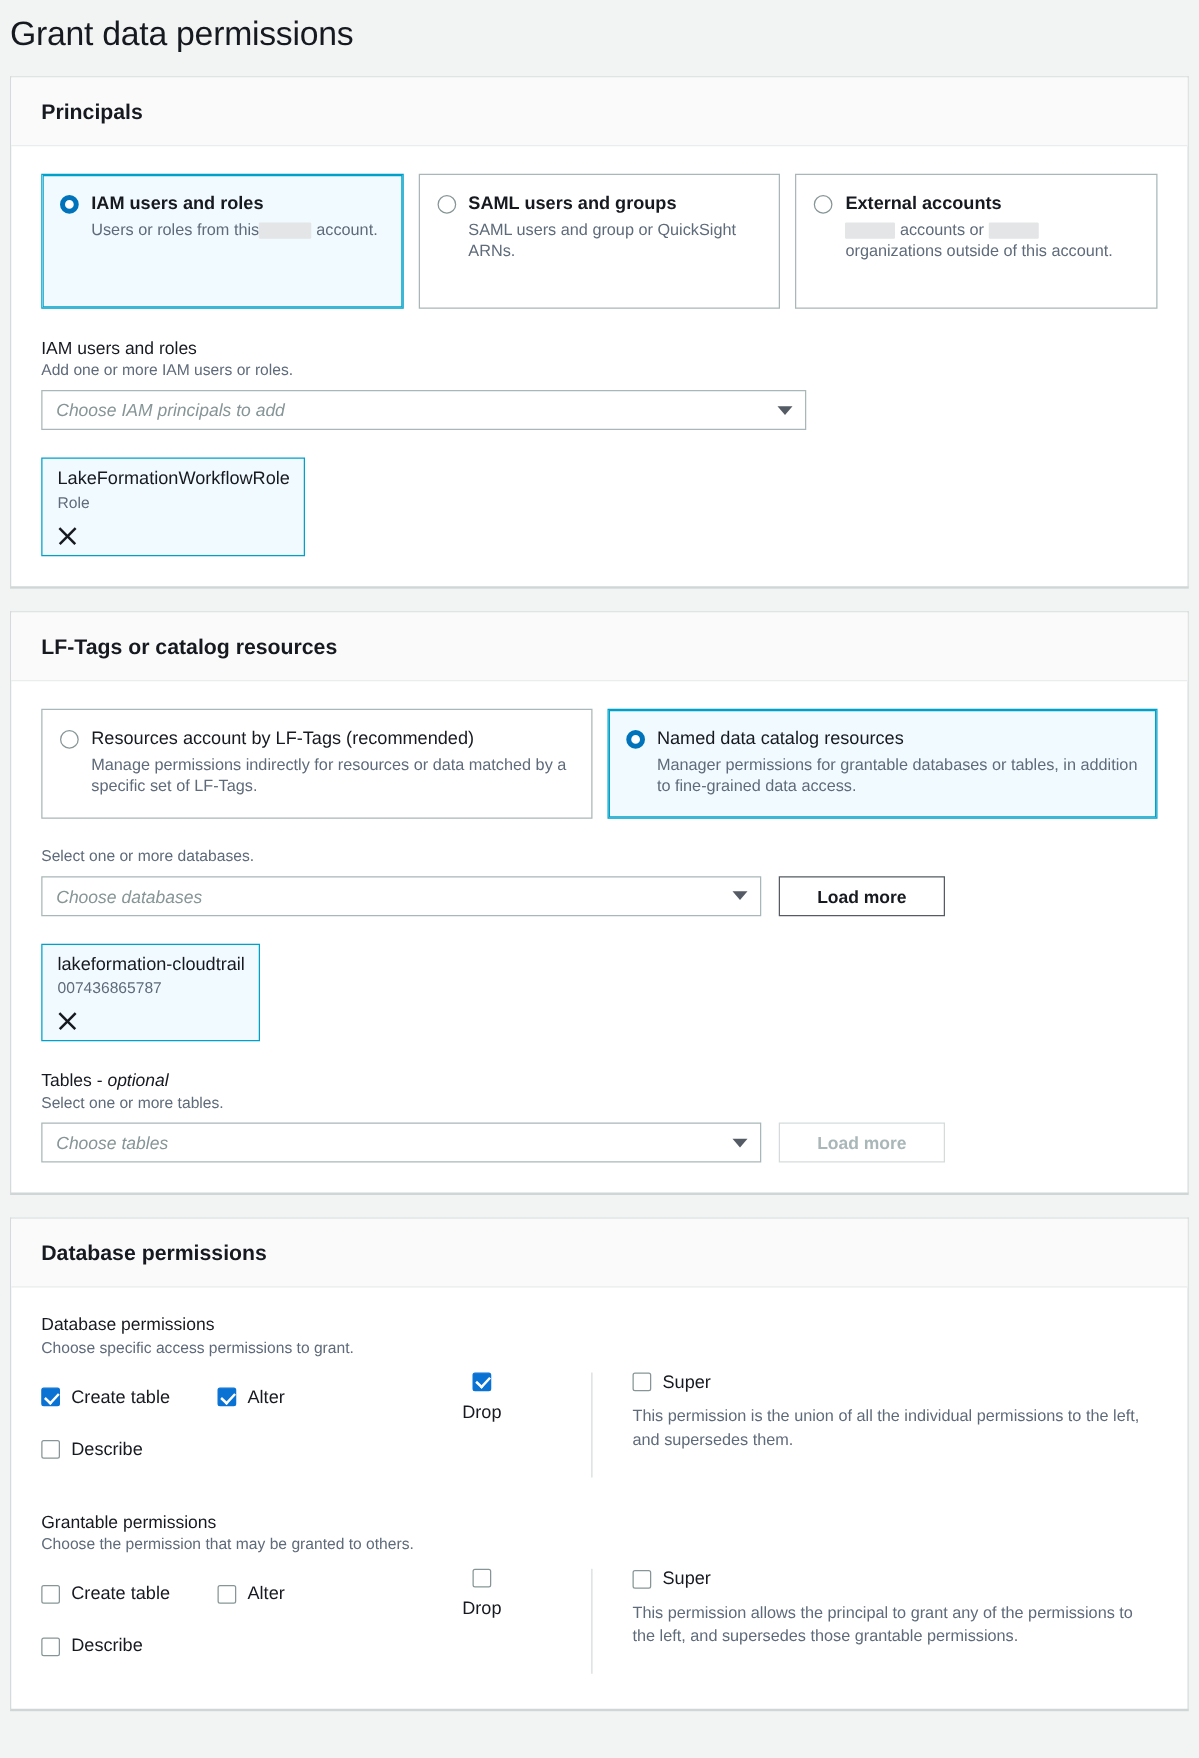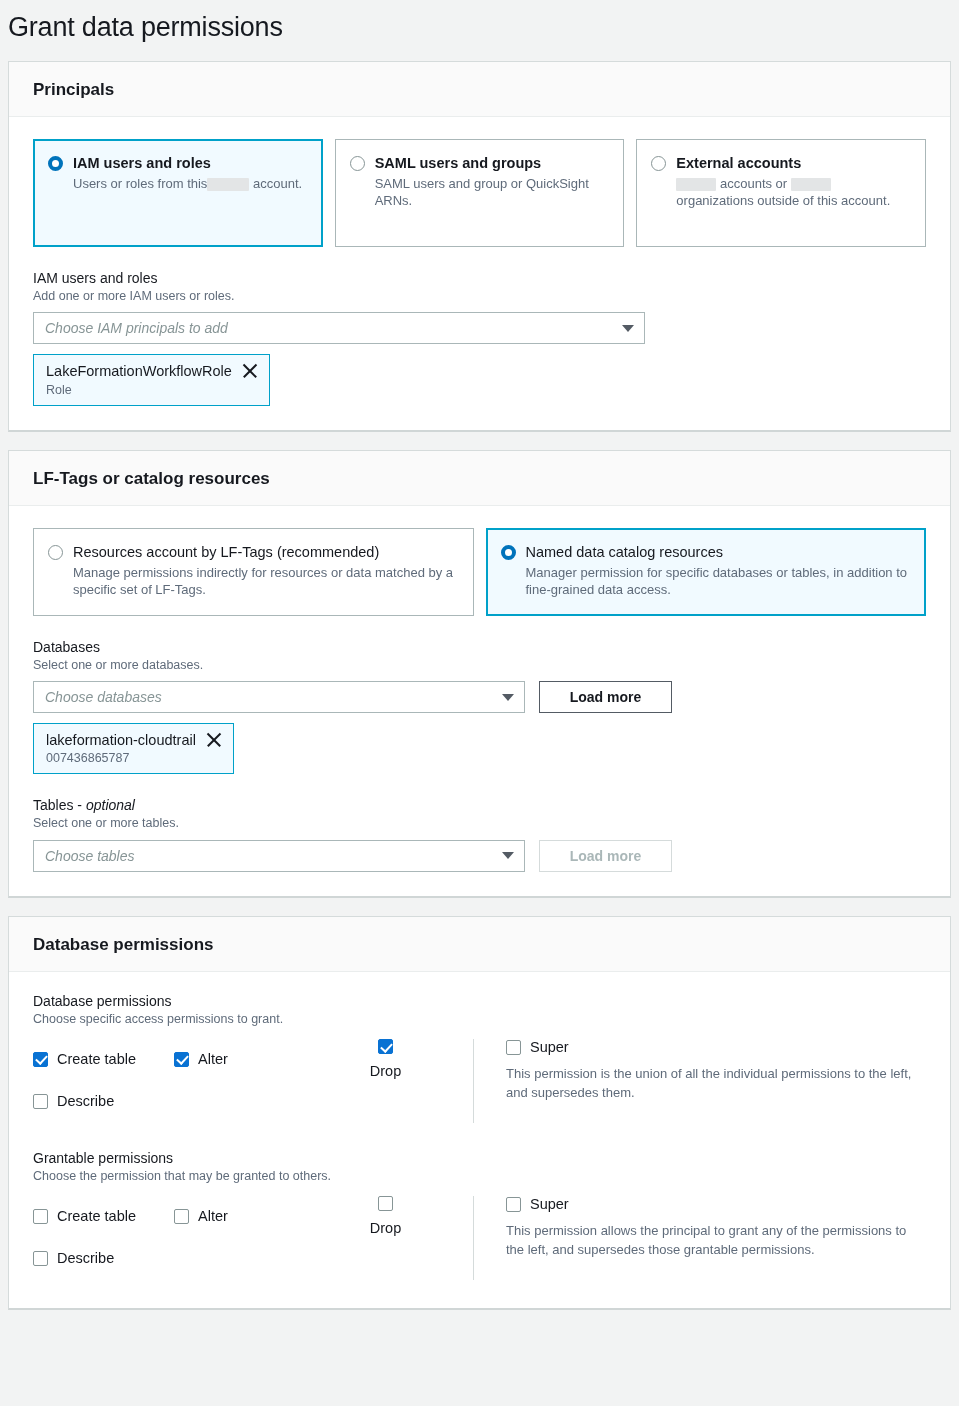--- a/index.html
+++ b/index.html
@@ -96,35 +96,35 @@
     height:32px;border:1px solid #aab7b8;background:#fff;
     display:flex;align-items:center;justify-content:space-between;
     padding:0 10px 0 11px;cursor:pointer;
   }
   .select .ph{font-size:14px;color:#879596;font-style:italic;}
   .caret{
     width:0;height:0;border-left:6px solid transparent;border-right:6px solid transparent;
     border-top:7px solid #545b64;
   }
   .sel-principals{width:612px;}
-  .sel-db,.sel-tables{width:492px;}
+  .sel-db,.sel-tables{width:576px;}
 
   .btn{
     height:32px;min-width:133px;padding:0 18px;
     border:1px solid #545b64;background:#fff;color:#16191f;
     font-size:14px;font-weight:bold;font-family:inherit;cursor:pointer;
     display:inline-flex;align-items:center;justify-content:center;
   }
   .btn.disabled{border-color:#d5dbdb;color:#aab7b8;cursor:default;}
 
   
   .token{
     display:inline-flex;align-items:flex-start;gap:10px;
     border:1px solid var(--teal);background:var(--sel-bg);
-    padding:7px 11px 7px 12px;margin-top:10px;
+    padding:7px 11px 7px 12px;margin-top:22px;flex-direction:column;
   }
   .token-main{font-size:14.5px;color:#16191f;line-height:1.25;}
   .token-sub{font-size:12.5px;color:var(--muted);margin-top:2px;line-height:1.2;}
   .token-x{
     flex:0 0 auto;width:16px;height:16px;margin-top:1px;cursor:pointer;
     position:relative;
   }
   .token-x::before,.token-x::after{
     content:"";position:absolute;left:-1px;top:7px;width:18px;height:1.6px;background:#16191f;
   }
@@ -230,27 +230,26 @@
           <span class="radio"></span>
           <span class="rcard-txt">
             <span class="rcard-title" style="font-weight:normal">Resources account by LF-Tags (recommended)</span>
             <span class="rcard-desc">Manage permissions indirectly for resources or data matched by a specific set of LF-Tags.</span>
           </span>
         </div>
         <div class="rcard selected" style="min-height:88px">
           <span class="radio on"></span>
           <span class="rcard-txt">
             <span class="rcard-title" style="font-weight:normal">Named data catalog resources</span>
-            <span class="rcard-desc">Manager permission for specific databases or tables, in addition to fine-grained data access.</span>
+            <span class="rcard-desc">Manager permissions for grantable databases or tables, in addition to fine-grained data access.</span>
           </span>
         </div>
       </div>
 
       <div class="field">
-        <div class="flabel">Databases</div>
         <div class="fdesc">Select one or more databases.</div>
         <div class="row-inline">
           <div class="select sel-db">
             <span class="ph">Choose databases</span>
             <span class="caret"></span>
           </div>
           <button class="btn">Load more</button>
         </div>
         <div>
           <span class="token">

